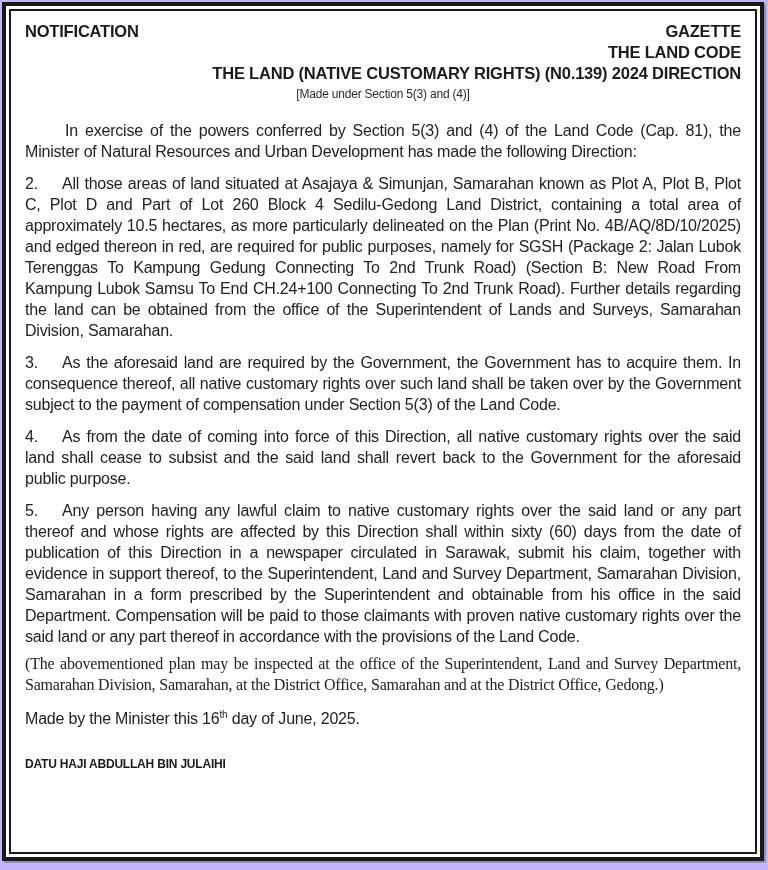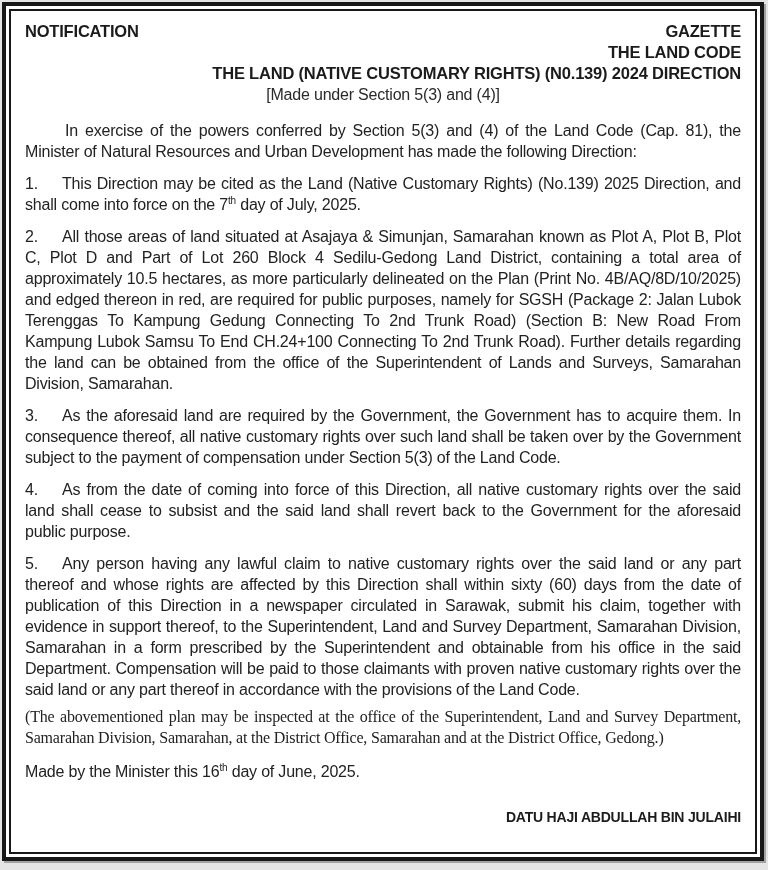--- a/index.html
+++ b/index.html
@@ -7,21 +7,21 @@
     width: 768px;
     height: 870px;
     background: #ffffff;
     overflow: hidden;
     font-family: "Liberation Sans", sans-serif;
   }
   .page {
     position: relative;
     width: 768px;
     height: 870px;
-    background: #e5e5e5;
+    background: #c4b5fd;
   }
   .frame-outer {
     position: absolute;
     left: 2px;
     top: 2px;
     right: 4px;
     bottom: 9px;
     border: 4px solid #181818;
     box-shadow: 2px 2px 0 rgba(110,110,110,0.55);
     background: #ffffff;
@@ -45,21 +45,21 @@
     color: #1b1b1b;
   }
   .title-line1, .title-line2 {
     text-align: right;
     font-weight: bold;
     font-size: 16.5px;
     color: #1b1b1b;
   }
   .made-under {
     text-align: center;
-    font-size: 16px;
+    font-size: 12px;
     color: #2a2a2a;
   }
   .intro {
     margin-top: 15px;
     text-align: justify;
     text-indent: 40px;
   }
   p.item {
     margin-top: 11px;
     text-align: justify;
@@ -76,23 +76,23 @@
   .made-by {
     margin-top: 13px;
   }
   sup {
     font-size: 10px;
     line-height: 0;
     vertical-align: super;
   }
   .signature {
     margin-top: 25px;
-    text-align: right;
+    text-align: left;
     font-weight: bold;
-    font-size: 14px;
+    font-size: 12px;
     color: #1b1b1b;
   }
   .signature div {
     line-height: 21px;
   }
 </style>
 </head>
 <body>
 
 <div class="page">
@@ -103,21 +103,20 @@
         <span>NOTIFICATION</span>
         <span>GAZETTE</span>
       </div>
 
       <div class="title-line1">THE LAND CODE</div>
       <div class="title-line2">THE LAND (NATIVE CUSTOMARY RIGHTS) (N0.139) 2024 DIRECTION</div>
       <div class="made-under">[Made under Section 5(3) and (4)]</div>
 
       <p class="intro">In exercise of the powers conferred by Section 5(3) and (4) of the Land Code (Cap. 81), the Minister of Natural Resources and Urban Development has made the following Direction:</p>
 
-      <p class="item"><span class="num">1.</span><span>This Direction may be cited as the Land (Native Customary Rights) (No.139) 2025 Direction, and shall come into force on the 7</span><sup>th</sup><span> day of July, 2025.</span></p>
 
       <p class="item"><span class="num">2.</span><span>All those areas of land situated at Asajaya &amp; Simunjan, Samarahan known as Plot A, Plot B, Plot C, Plot D and Part of Lot 260 Block 4 Sedilu-Gedong Land District, containing a total area of approximately 10.5 hectares, as more particularly delineated on the Plan (Print No. 4B/AQ/8D/10/2025) and edged thereon in red, are required for public purposes, namely for SGSH (Package 2: Jalan Lubok Terenggas To Kampung Gedung Connecting To 2nd Trunk Road) (Section B: New Road From Kampung Lubok Samsu To End CH.24+100 Connecting To 2nd Trunk Road). Further details regarding the land can be obtained from the office of the Superintendent of Lands and Surveys, Samarahan Division, Samarahan.</span></p>
 
       <p class="item"><span class="num">3.</span><span>As the aforesaid land are required by the Government, the Government has to acquire them. In consequence thereof, all native customary rights over such land shall be taken over by the Government subject to the payment of compensation under Section 5(3) of the Land Code.</span></p>
 
       <p class="item"><span class="num">4.</span><span>As from the date of coming into force of this Direction, all native customary rights over the said land shall cease to subsist and the said land shall revert back to the Government for the aforesaid public purpose.</span></p>
 
       <p class="item"><span class="num">5.</span><span>Any person having any lawful claim to native customary rights over the said land or any part thereof and whose rights are affected by this Direction shall within sixty (60) days from the date of publication of this Direction in a newspaper circulated in Sarawak, submit his claim, together with evidence in support thereof, to the Superintendent, Land and Survey Department, Samarahan Division, Samarahan in a form prescribed by the Superintendent and obtainable from his office in the said Department. Compensation will be paid to those claimants with proven native customary rights over the said land or any part thereof in accordance with the provisions of the Land Code.</span></p>
 
       <p class="note">(The abovementioned plan may be inspected at the office of the Superintendent, Land and Survey Department, Samarahan Division, Samarahan, at the District Office, Samarahan and at the District Office, Gedong.)</p>

